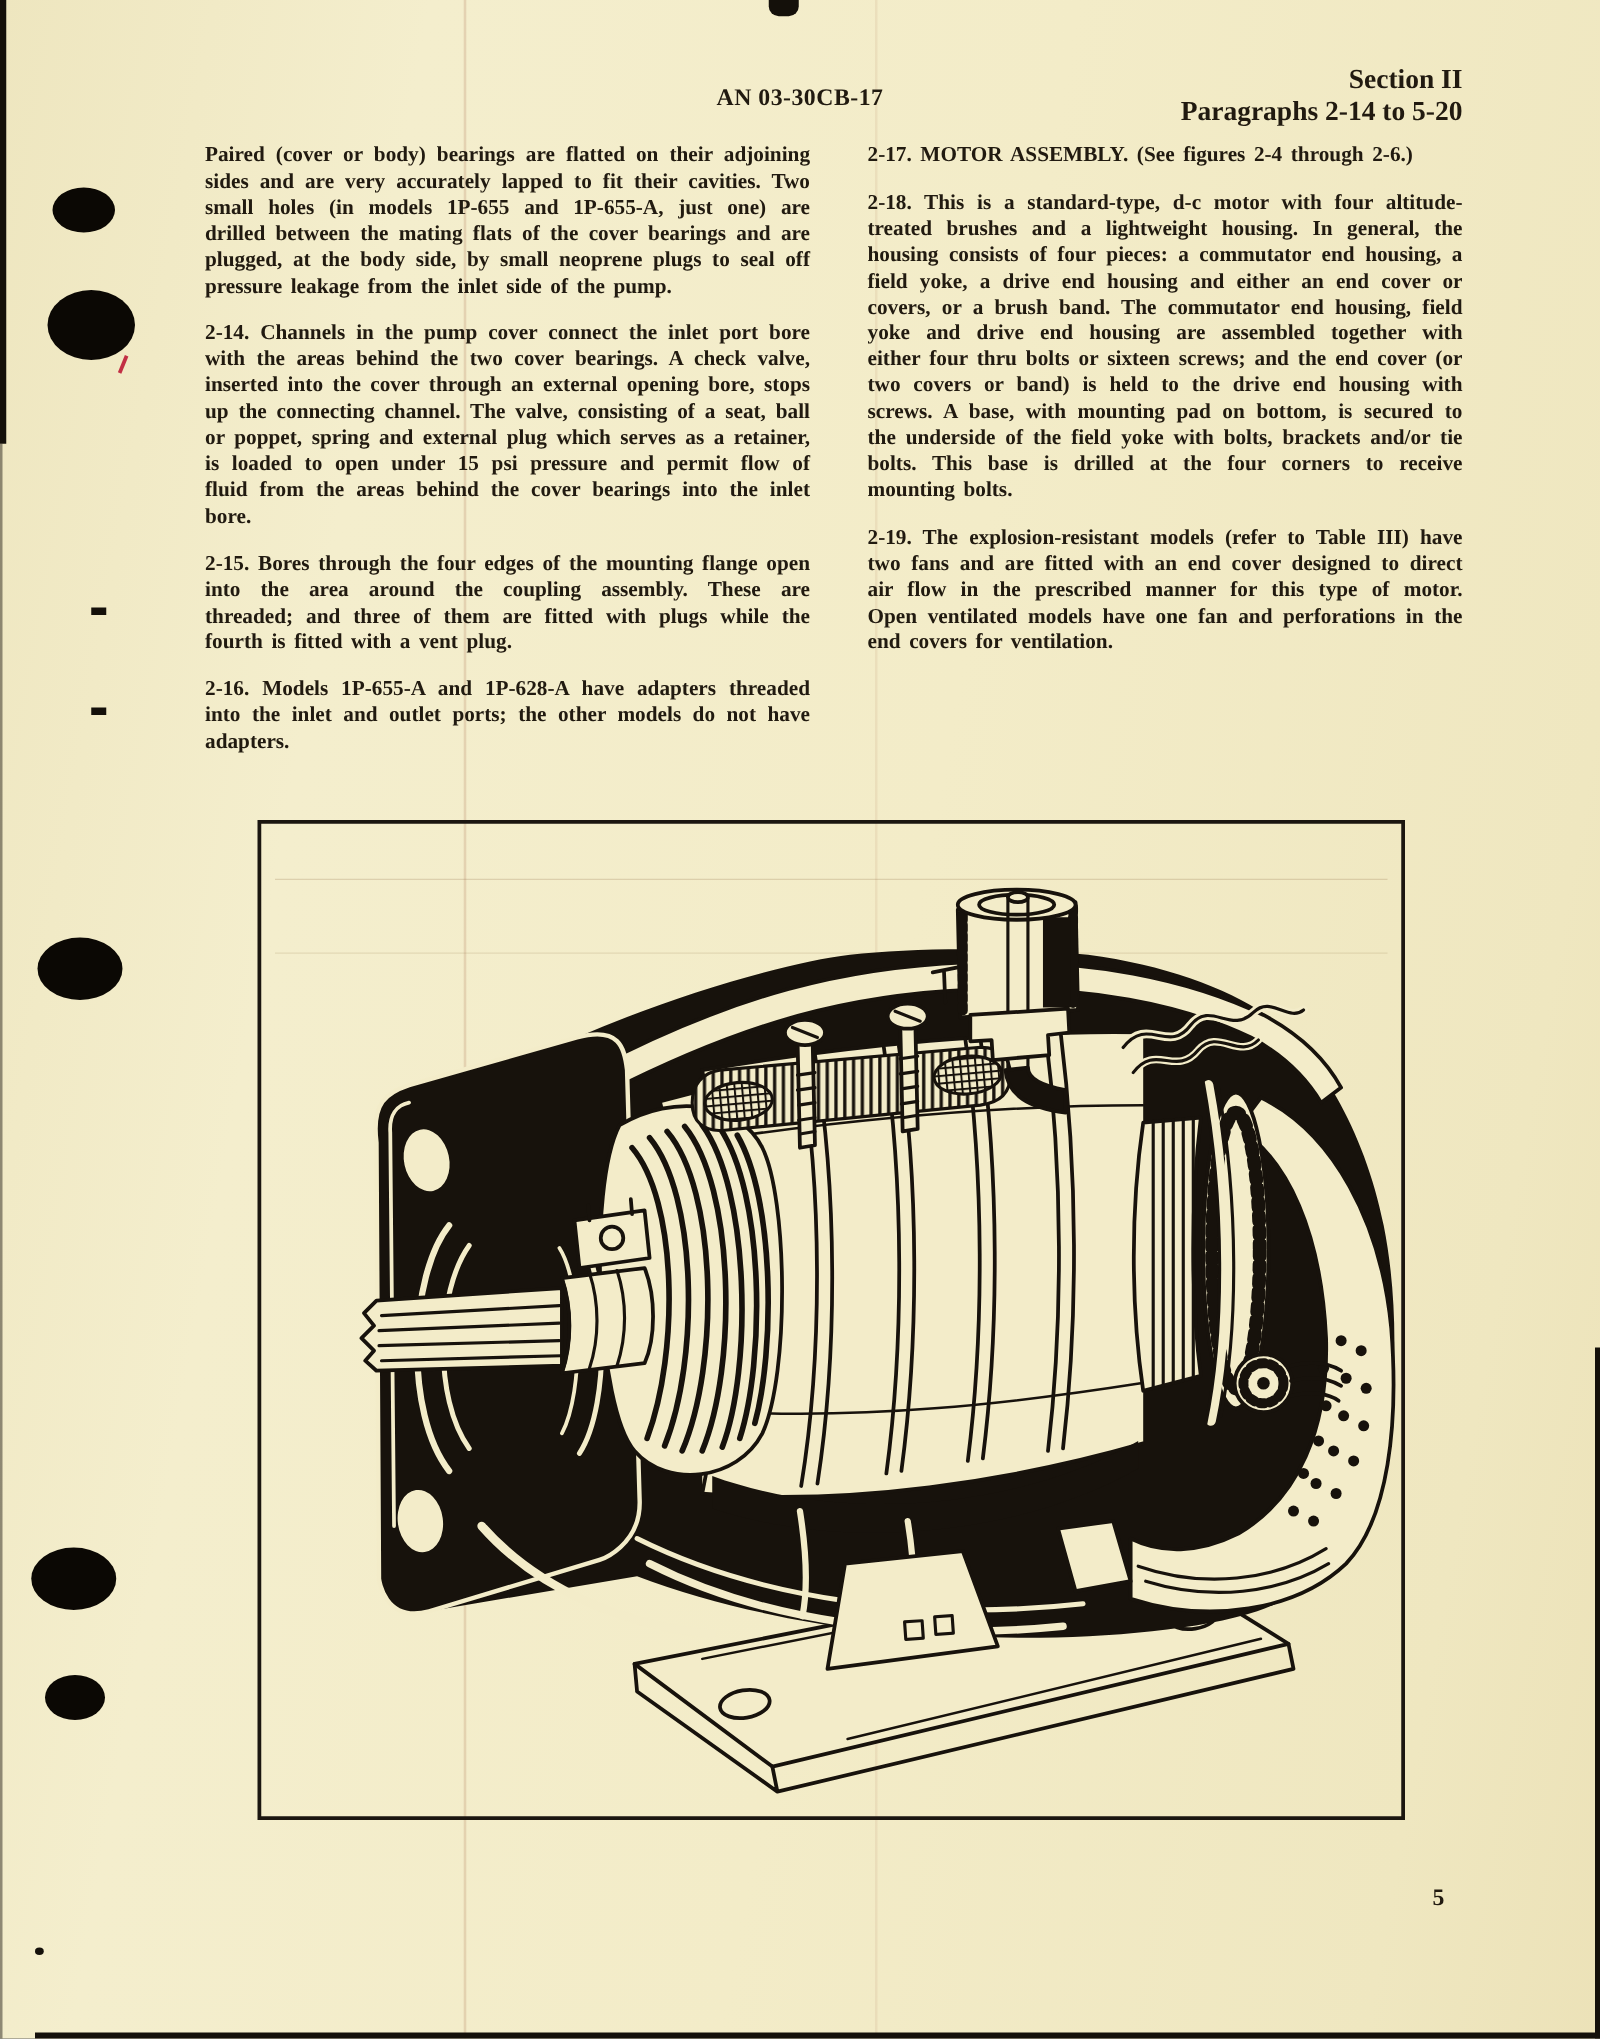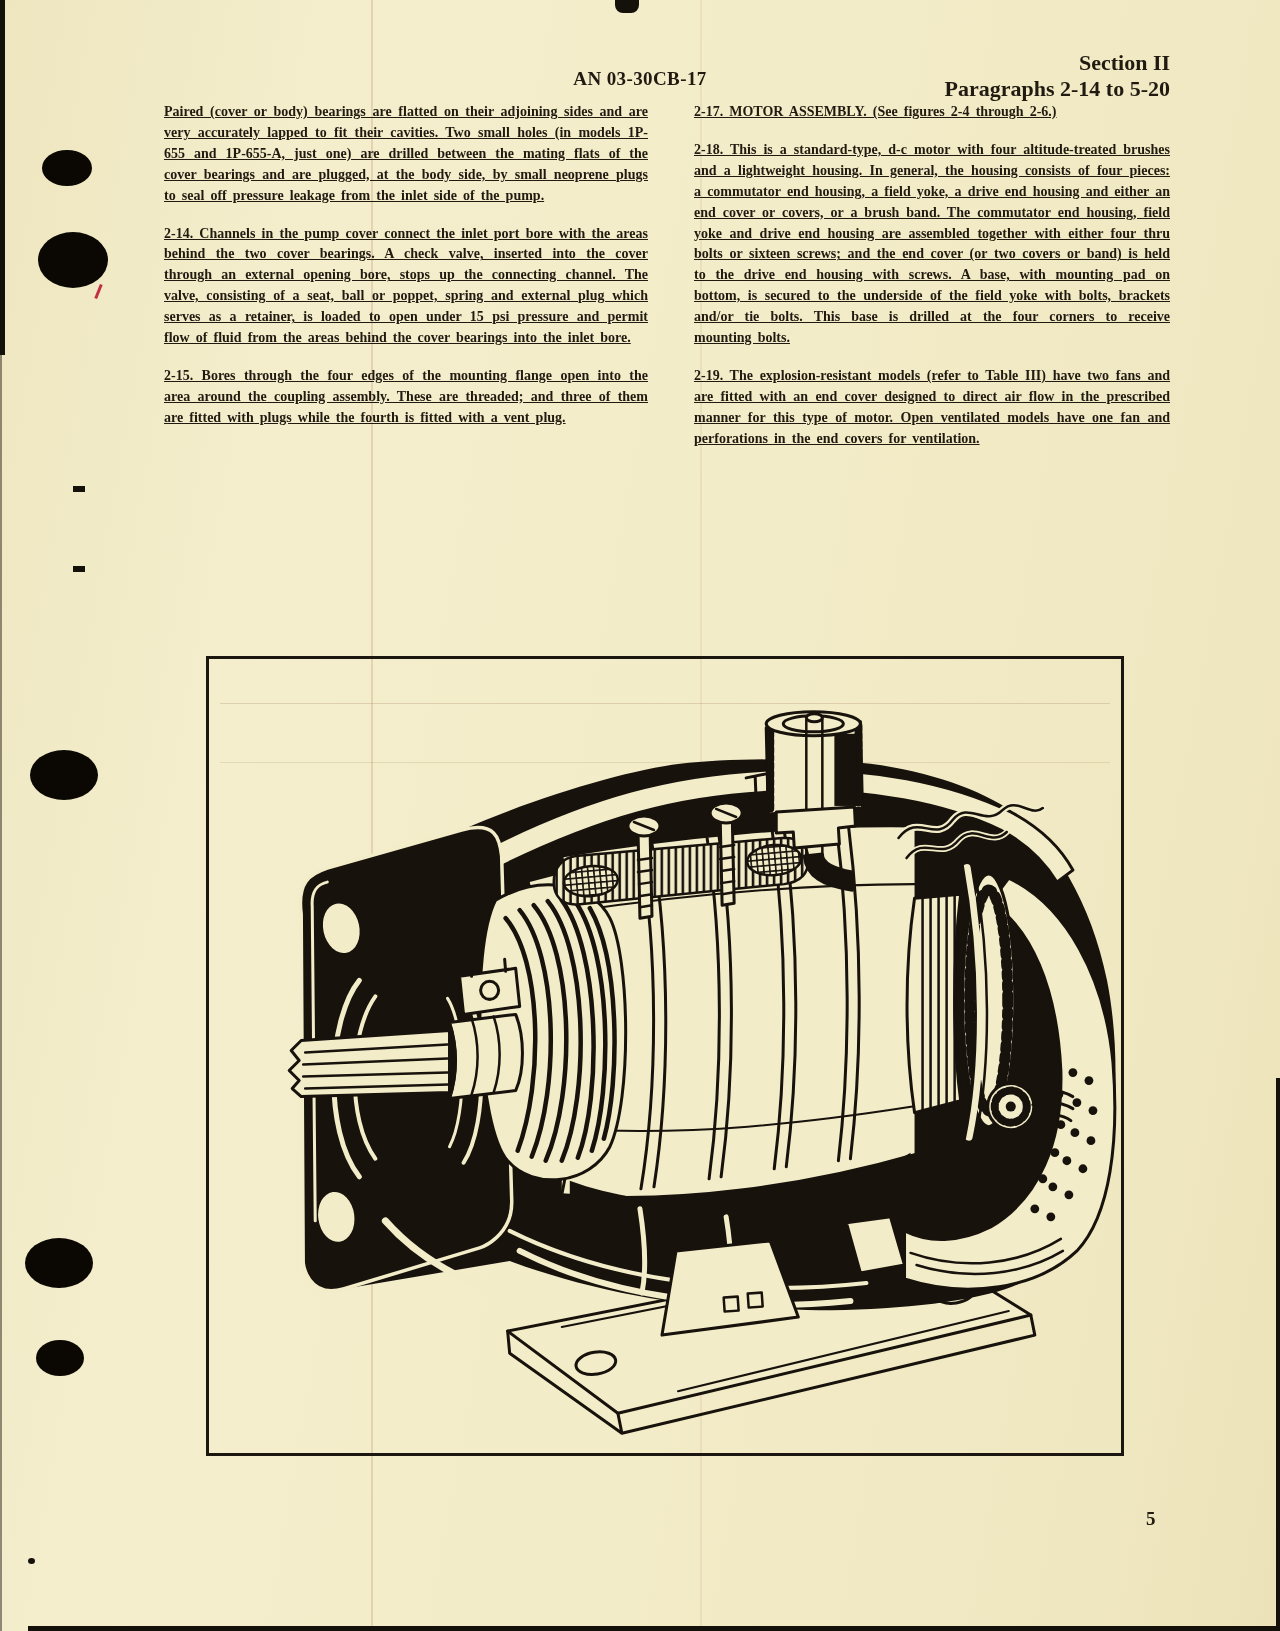--- a/index.html
+++ b/index.html
@@ -6,21 +6,21 @@
   .page{
     position:relative; width:1280px; height:1631px; overflow:hidden;
     background:linear-gradient(100deg,#eee6bf 0%,#f4eecd 22%,#f3ecc8 55%,#efe7c0 88%,#ece2b8 100%);
     font-family:"Liberation Serif","DejaVu Serif",serif;
     font-weight:700; color:#211a10;
   }
   .crease-v{position:absolute;top:0;height:1631px;width:2px;pointer-events:none;}
   .crease-h{position:absolute;height:1px;pointer-events:none;}
   .hdr-center{position:absolute;top:56px;left:0;width:1280px;text-align:center;font-size:19px;letter-spacing:.4px;margin-top:12px;}
   .hdr-right{position:absolute;right:110px;text-align:right;font-size:22px;}
-  .col{position:absolute;top:102px;font-size:14px;line-height:20.9px;text-align:justify;word-spacing:2.6px;text-decoration:underline;}
+  .col{position:absolute;top:114px;font-size:17px;line-height:20.9px;text-align:justify;word-spacing:2.6px;}
   .col p{margin:0 0 17px 0;}
   .col p.hang{padding-left:64px;text-indent:-64px;}
   .col-left{left:164px;width:484px;}
   .col-right{left:694px;width:476px;}
   .figure-box{position:absolute;left:206px;top:656px;width:918px;height:800px;border:3px solid #1b1610;box-sizing:border-box;}
   .figure-box svg{display:block;width:100%;height:100%;}
   .caption{position:absolute;left:206px;top:1471px;width:918px;text-align:center;font-size:17.5px;word-spacing:2px;}
   .pagenum{position:absolute;left:1146px;top:1508px;font-size:19px;}
   .punch{position:absolute;background:#0b0804;border-radius:50%;}
   .mark{position:absolute;background:#14100a;}
@@ -37,20 +37,21 @@
   <div class="crease-h" style="left:220px;top:762px;width:890px;background:rgba(150,120,80,0.18);"></div>
 
   <div class="hdr-center">AN 03-30CB-17</div>
   <div class="hdr-right" style="top:50px;">Section II</div>
   <div class="hdr-right" style="top:76px;">Paragraphs 2-14 to 5-20</div>
 
   <div class="col col-left">
     <p>Paired (cover or body) bearings are flatted on their adjoining sides and are very accurately lapped to fit their cavities.  Two small holes (in models 1P-655 and 1P-655-A, just one) are drilled between the mating flats of the cover bearings and are plugged, at the body side, by small neoprene plugs to seal off pressure leakage from the inlet side of the pump.</p>
     <p>2-14.  Channels in the pump cover connect the inlet port bore with the areas behind the two cover bearings. A check valve, inserted into the cover through an external opening bore, stops up the connecting channel.  The valve, consisting of a seat, ball or poppet, spring and external plug which serves as a retainer, is loaded to open under 15 psi pressure and permit flow of fluid from the areas behind the cover bearings into the inlet bore.</p>
     <p>2-15.  Bores through the four edges of the mounting flange open into the area around the coupling assembly. These are threaded; and three of them are fitted with plugs while the fourth is fitted with a vent plug.</p>
+    <p>2-16.  Models 1P-655-A and 1P-628-A have adapters threaded into the inlet and outlet ports; the other models do not have adapters.</p>
   </div>
   <div class="col col-right">
     <p class="hang">2-17.  MOTOR ASSEMBLY.  (See figures 2-4 through 2-6.)</p>
     <p>2-18.  This is a standard-type, d-c motor with four altitude-treated brushes and a lightweight housing.  In general, the housing consists of four pieces:  a commutator end housing, a field yoke, a drive end housing and either an end cover or covers, or a brush band. The commutator end housing, field yoke and drive end housing are assembled together with either four thru bolts or sixteen screws; and the end cover (or two covers or band) is held to the drive end housing with screws.  A base, with mounting pad on bottom, is secured to the underside of the field yoke with bolts, brackets and/or tie bolts.  This base is drilled at the four corners to receive mounting bolts.</p>
     <p>2-19.  The explosion-resistant models (refer to Table III) have two fans and are fitted with an end cover designed to direct air flow in the prescribed manner for this type of motor.  Open ventilated models have one fan and perforations in the end covers for ventilation.</p>
   </div>
 
   <div class="figure-box">
     <svg viewBox="0 0 910 791" role="img" aria-label="Cutaway line-art view of a d-c motor showing drive end mounting flange, splined shaft, armature windings, banded field yoke, thru bolts, conduit fitting, commutator, fan, perforated end cover and mounting base">
       <defs>

